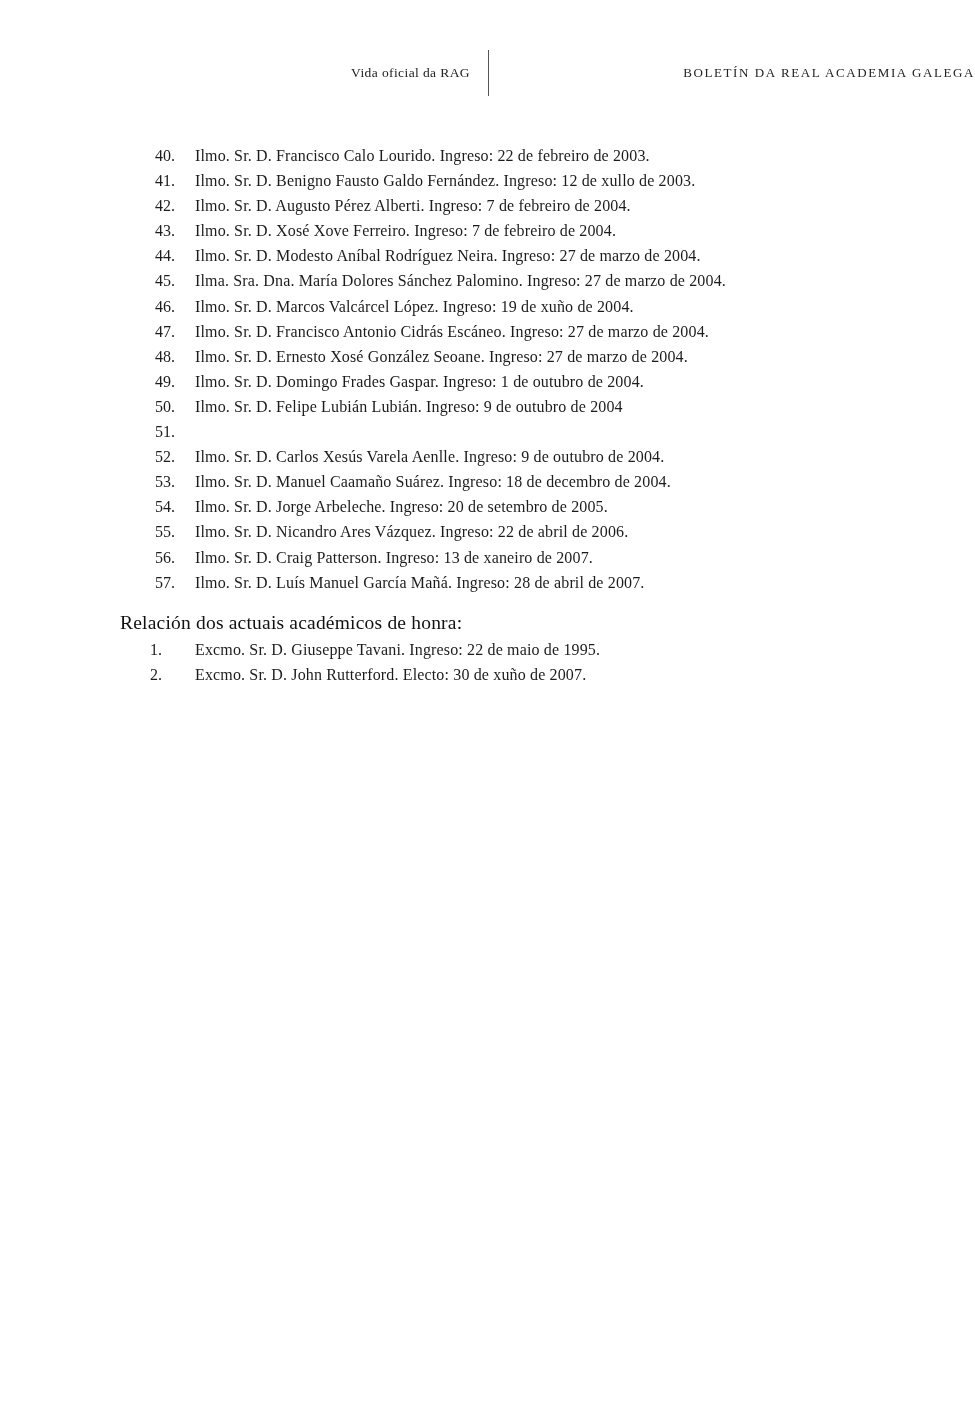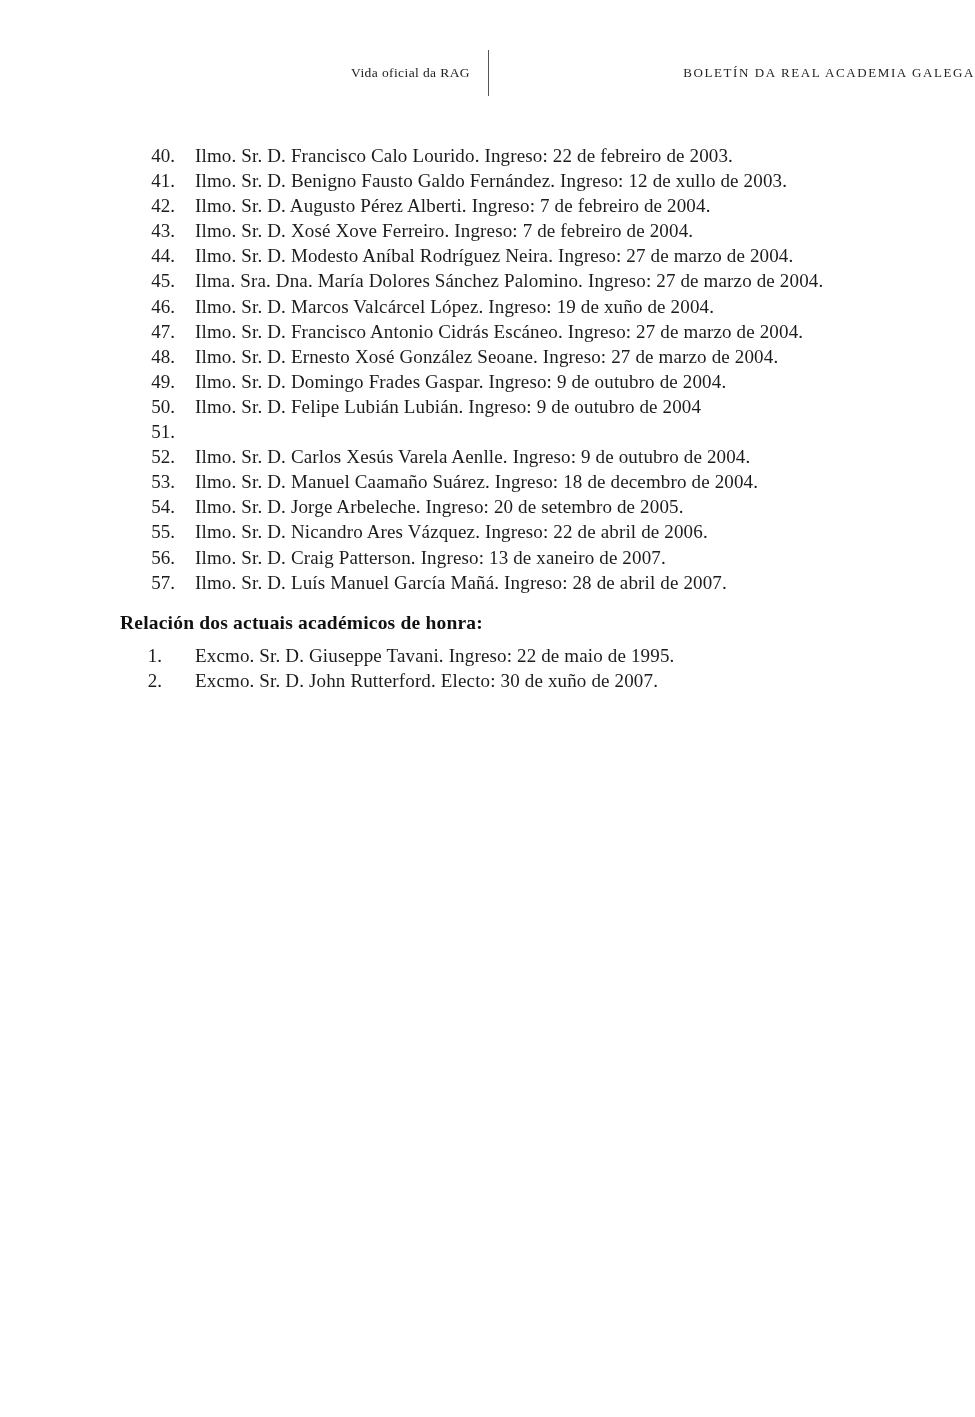--- a/index.html
+++ b/index.html
@@ -56,41 +56,41 @@
     left: 120px;
     width: 740px;
   }
   ol.plain {
     list-style: none;
     margin: 0;
     padding: 0;
   }
   .row {
     display: flex;
-    font-size: 19px;
+    font-size: 16px;
     line-height: 25.1px;
     color: #1c1c1c;
   }
   .row .num {
     flex: 0 0 auto;
     text-align: right;
   }
   #members-list .num { width: 55px; }
   #members-list .txt { margin-left: 20px; }
   #honra-list .num { width: 42px; }
   #honra-list .txt { margin-left: 33px; }
   .row .txt {
     flex: 1;
     letter-spacing: 0.15px;
   }
 
   .section-heading {
-    margin: 17px 0 9px 0;
+    margin: 17px 0 3px 0;
     font-size: 19.5px;
-    font-weight: bold;
+    font-weight: normal;
     letter-spacing: 0.2px;
     color: #111;
   }
 
   
   .page-footer {
     position: absolute;
     top: 1330px;
     left: 0;
     width: 100%;
@@ -166,21 +166,21 @@
         <li class="row">
         <span class="num">47.</span>
         <span class="txt">Ilmo. Sr. D. Francisco Antonio Cidrás Escáneo. Ingreso: 27 de marzo de 2004.</span>
       </li>
         <li class="row">
         <span class="num">48.</span>
         <span class="txt">Ilmo. Sr. D. Ernesto Xosé González Seoane. Ingreso: 27 de marzo de 2004.</span>
       </li>
         <li class="row">
         <span class="num">49.</span>
-        <span class="txt">Ilmo. Sr. D. Domingo Frades Gaspar. Ingreso: 9 de outubro de 2004.</span>
+        <span class="txt">Ilmo. Sr. D. Domingo Frades Gaspar. Ingreso: 1 de outubro de 2004.</span>
       </li>
         <li class="row">
         <span class="num">50.</span>
         <span class="txt">Ilmo. Sr. D. Felipe Lubián Lubián. Ingreso: 9 de outubro de 2004</span>
       </li>
         <li class="row">
         <span class="num">51.</span>
       </li>
         <li class="row">
         <span class="num">52.</span>

